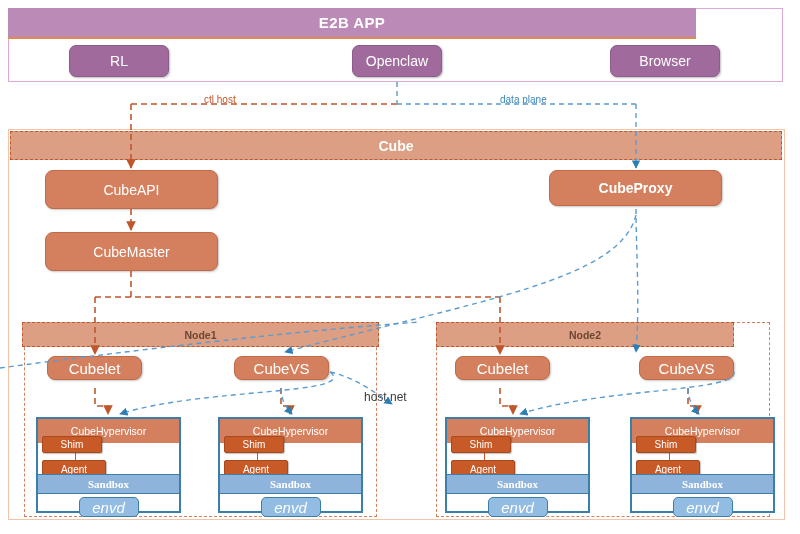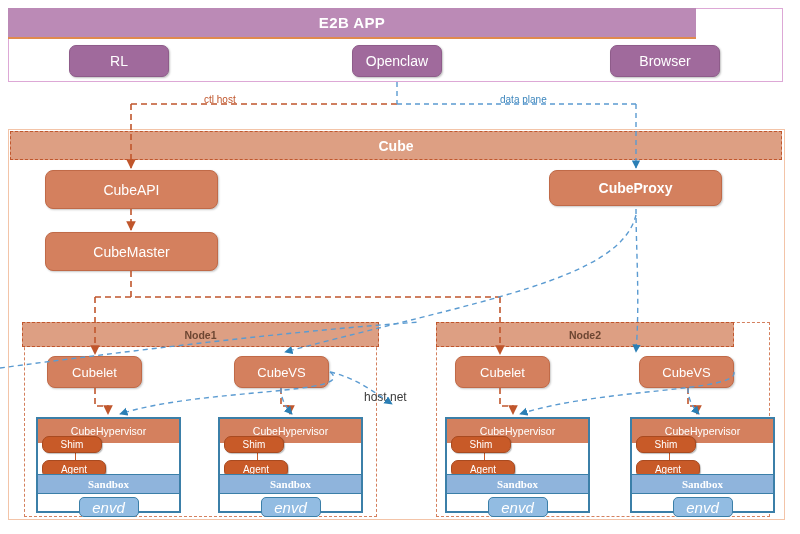--- a/index.html
+++ b/index.html
@@ -86,21 +86,21 @@
   .node-title{
     height:25px;
     background:#dd9f83;
     border:1px dashed #c0562c;
     color:#6d4632;font-weight:bold;font-size:10.5px;
     display:flex;align-items:center;justify-content:center;
   }
   .node1-title{left:22px;top:322px;width:357px;}
   .node2-title{left:436px;top:322px;width:298px;}
 
-  .svc{height:32px;font-size:13px;}
+  .svc{height:24px;font-size:15px;}
   .n1-cubelet{left:47px;top:356px;width:95px;}
   .n1-cubevs{left:234px;top:356px;width:95px;}
   .n2-cubelet{left:455px;top:356px;width:95px;}
   .n2-cubevs{left:639px;top:356px;width:95px;}
 
   
   .stack{
     border:2px solid #3b7fa8;
     background:#ffffff;
   }
@@ -112,21 +112,21 @@
   .hv{
     position:absolute;left:0;top:0;right:0;height:24px;
     background:#d4805e;
     color:#ffffff;font-size:10.5px;
     display:flex;align-items:center;justify-content:center;
   }
   .pill{
     position:absolute;
     background:#c85a28;
     border:1px solid #a84a20;
-    border-radius:7px;
+    border-radius:2px;
     color:#ffffff;font-size:10px;
     display:flex;align-items:center;justify-content:center;
     box-shadow:1px 1px 1px rgba(0,0,0,.25);
   }
   .shim{left:4px;top:17px;width:58px;height:15px;}
   .agent{left:4px;top:41px;width:62px;height:16px;}
   .shim-stem{
     position:absolute;left:37px;top:31px;width:1px;height:11px;
     background:#c85a28;
   }

